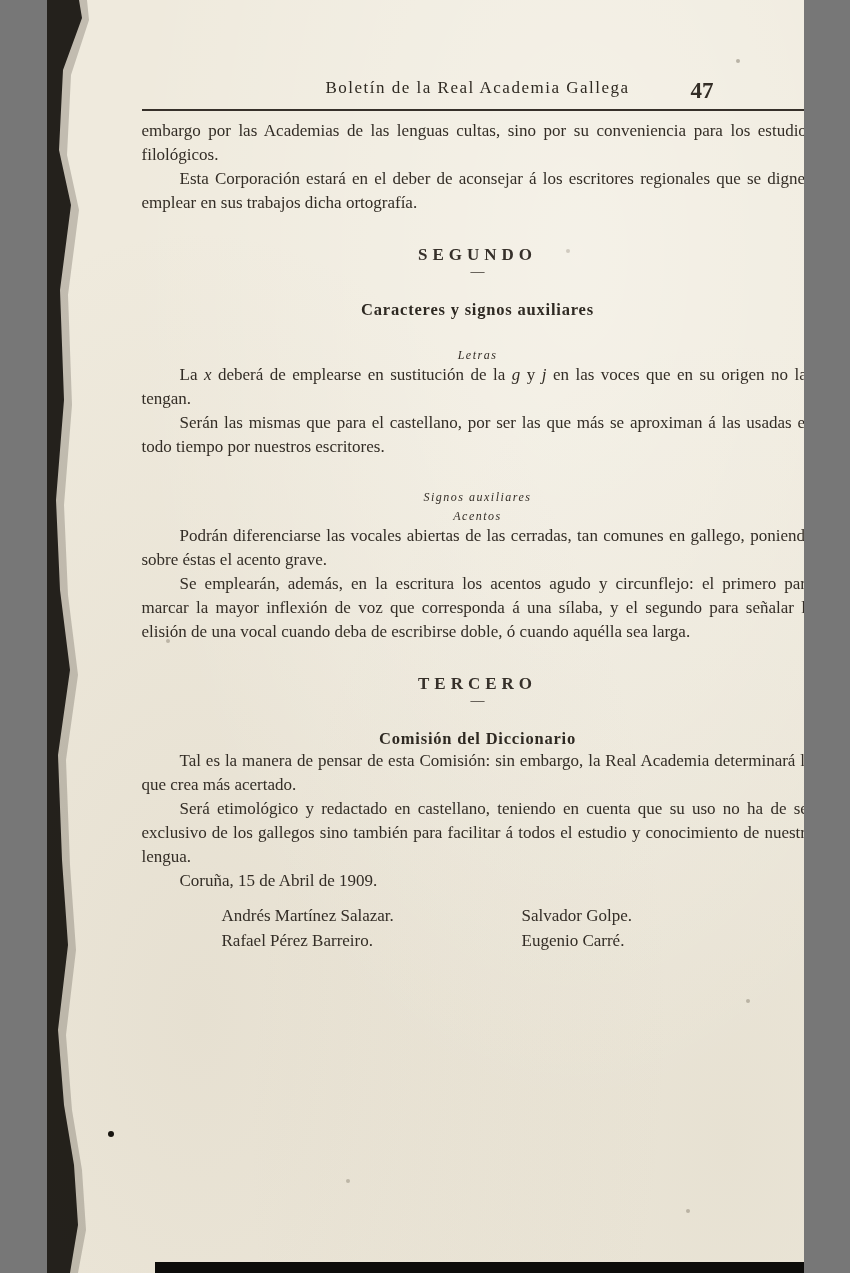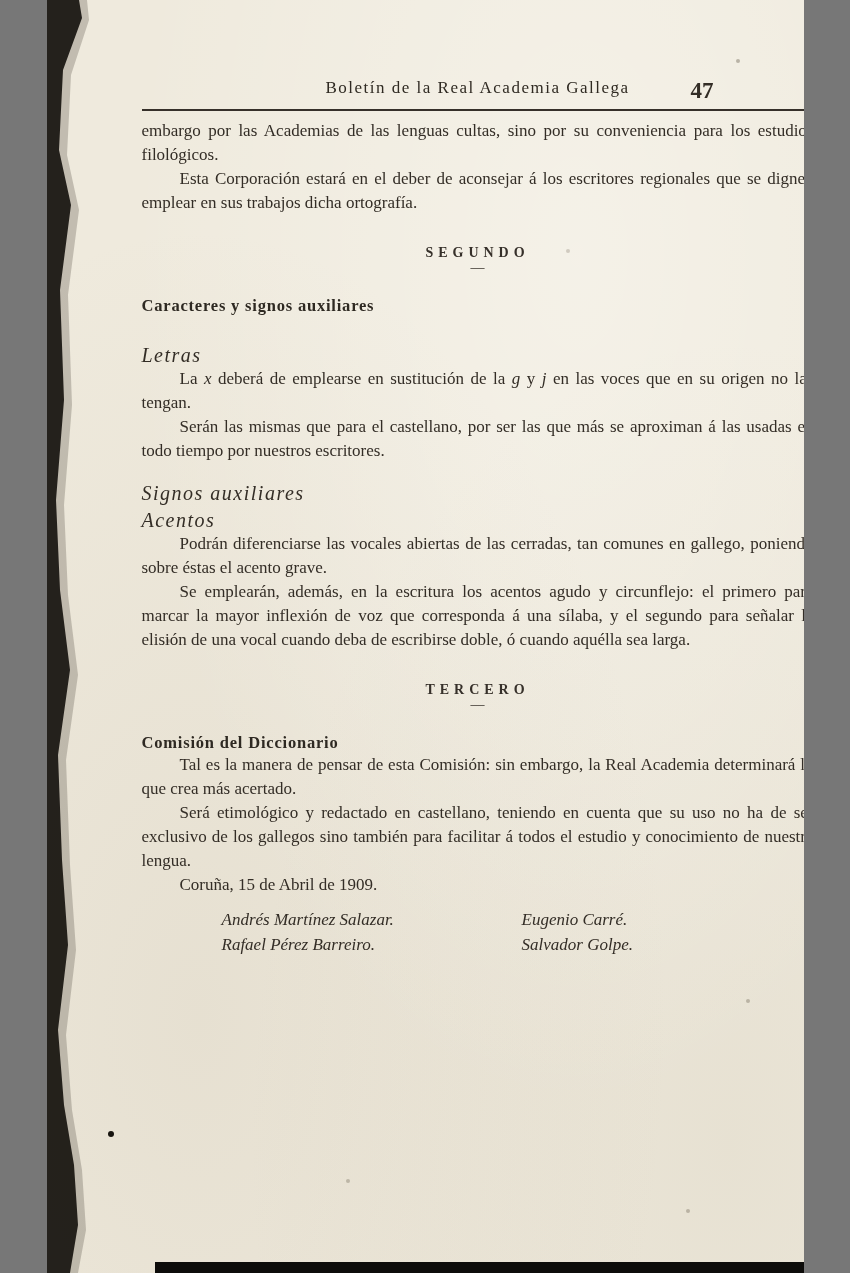--- a/index.html
+++ b/index.html
@@ -48,55 +48,55 @@
     font-size:17px;
     line-height:24px;
     text-align:justify;
   }
   p.indent{ text-indent:38px; }
   .first-para{ margin-top:14px; }
   .ital{ font-style:italic; }
   .section-label{
     margin-top:30px;
     text-align:center;
-    font-size:14px;
+    font-size:17px;
     font-weight:bold;
     letter-spacing:5px;
     color:#36302a;
   }
   .section-dash{
     text-align:center;
     line-height:13px;
     font-size:14px;
     color:#36302a;
   }
   .section-heading{
     margin-top:22px;
-    text-align:left;
+    text-align:center;
     font-size:16.5px;
     font-weight:bold;
     letter-spacing:0.8px;
     color:#2e2922;
   }
   .sub-heading{
+    text-align:center;
     font-style:italic;
-    font-size:20px;
+    font-size:12px;
     letter-spacing:1.5px;
     color:#332d26;
   }
   .mt28{margin-top:28px;}
   .mt20{margin-top:4px;}
-  .mt18{margin-top:19px;}
+  .mt18{margin-top:31px;}
   .mt12{margin-top:12px;}
   .mt10{margin-top:10px;}
   .signatures{
     margin-top:10px;
     margin-left:80px;
     display:flex;
-    font-style:italic;
     font-size:17px;
     line-height:25px;
   }
   .sig-col-left{ width:300px; }
   .sig-col-right{ flex:1; }
   .sig-line{ white-space:nowrap; }
   
   .binding-edge{
     position:absolute; left:0; top:0; width:50px; height:1273px;
     pointer-events:none;
@@ -173,19 +173,19 @@
     <p class="body-para indent">Tal es la manera de pensar de esta Comisión: sin embargo, la Real Academia determinará lo que crea más acertado.</p>
     <p class="body-para indent mt12">Será etimológico y redactado en castellano, teniendo en cuenta que su uso no ha de ser exclusivo de los gallegos sino también para facilitar á todos el estudio y conocimiento de nuestra lengua.</p>
     <p class="body-para indent">Coruña, 15 de Abril de 1909.</p>
 
     <div class="signatures">
       <div class="sig-col-left">
         <div class="sig-line">Andrés Martínez Salazar.</div>
         <div class="sig-line">Rafael Pérez Barreiro.</div>
       </div>
       <div class="sig-col-right">
+        <div class="sig-line">Salvador Golpe.</div>
         <div class="sig-line">Eugenio Carré.</div>
-        <div class="sig-line">Salvador Golpe.</div>
       </div>
     </div>
 
   </div>
 </div>
 
 </body></html>

